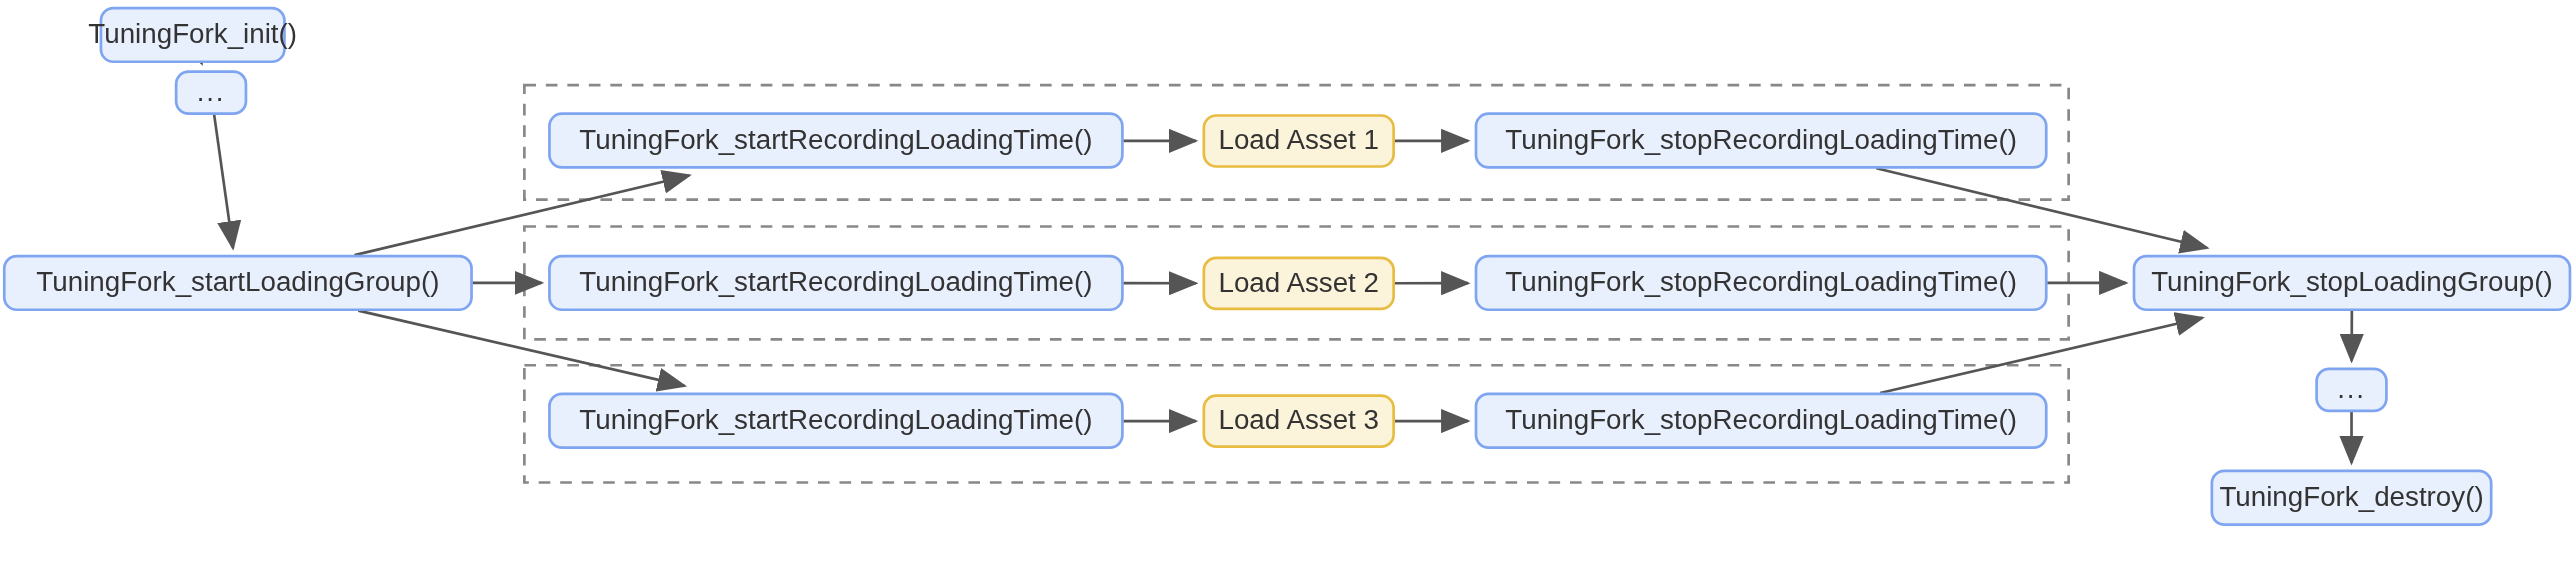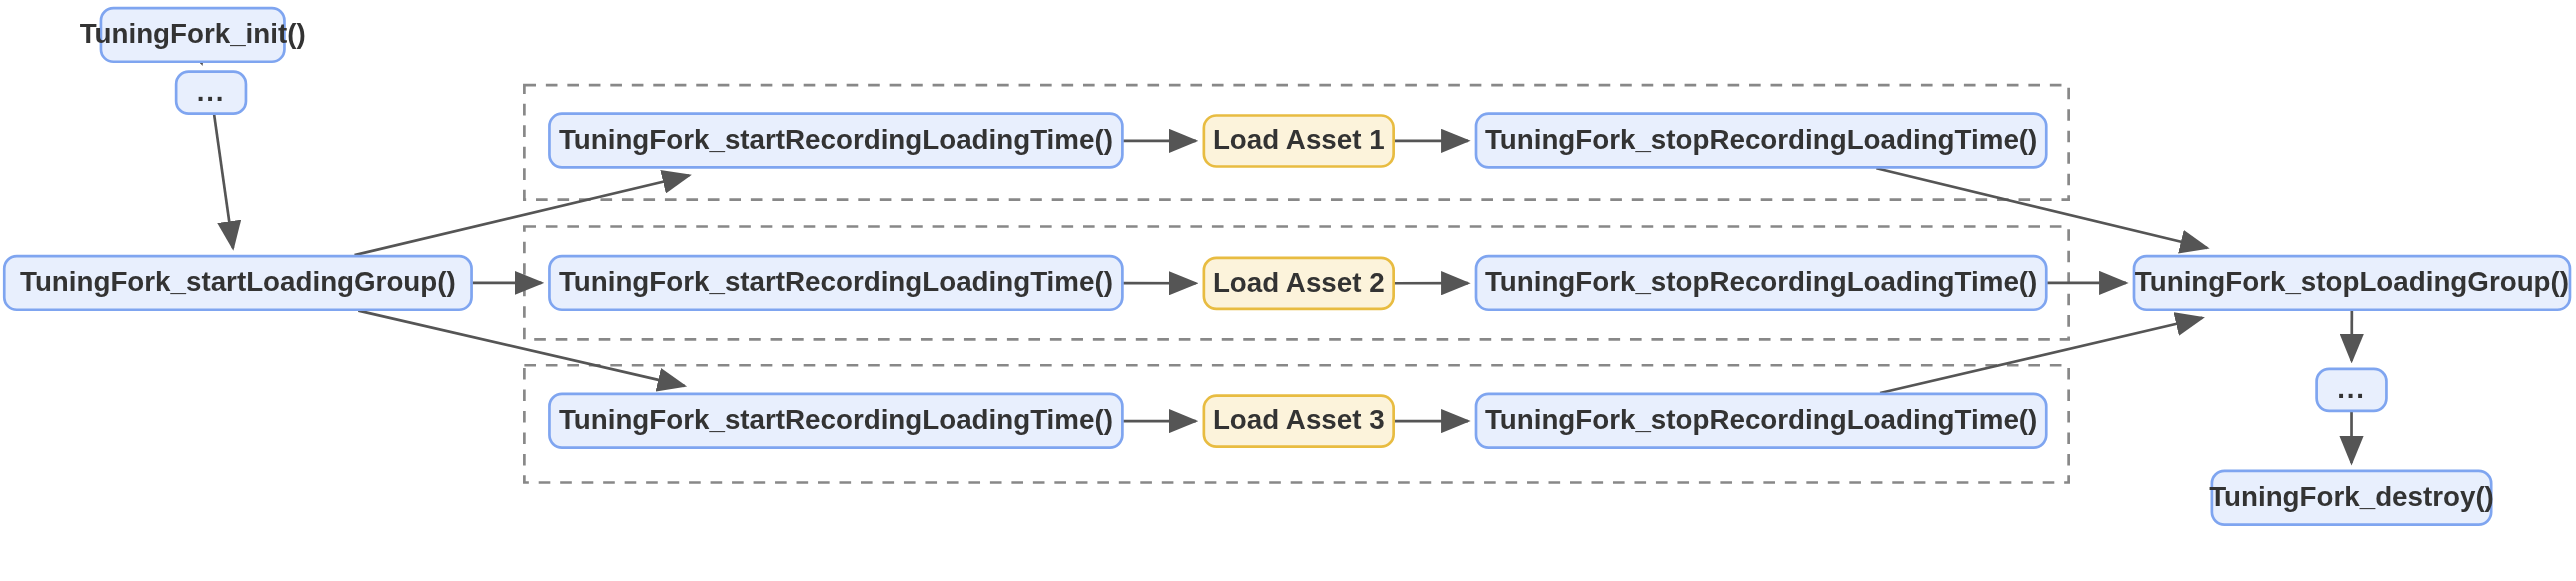--- a/index.html
+++ b/index.html
@@ -6,21 +6,20 @@
     margin: 0;
     padding: 0;
     background: #ffffff;
   }
   #diagram-root {
     position: relative;
     width: 2576px;
     height: 581px;
     background: #ffffff;
     font-family: "Liberation Sans", sans-serif;
-    font-weight: bold;
   }
   svg.flow {
     display: block;
     width: 2576px;
     height: 581px;
   }
   .node-rect {
     stroke-width: 3;
   }
   .node-blue {

